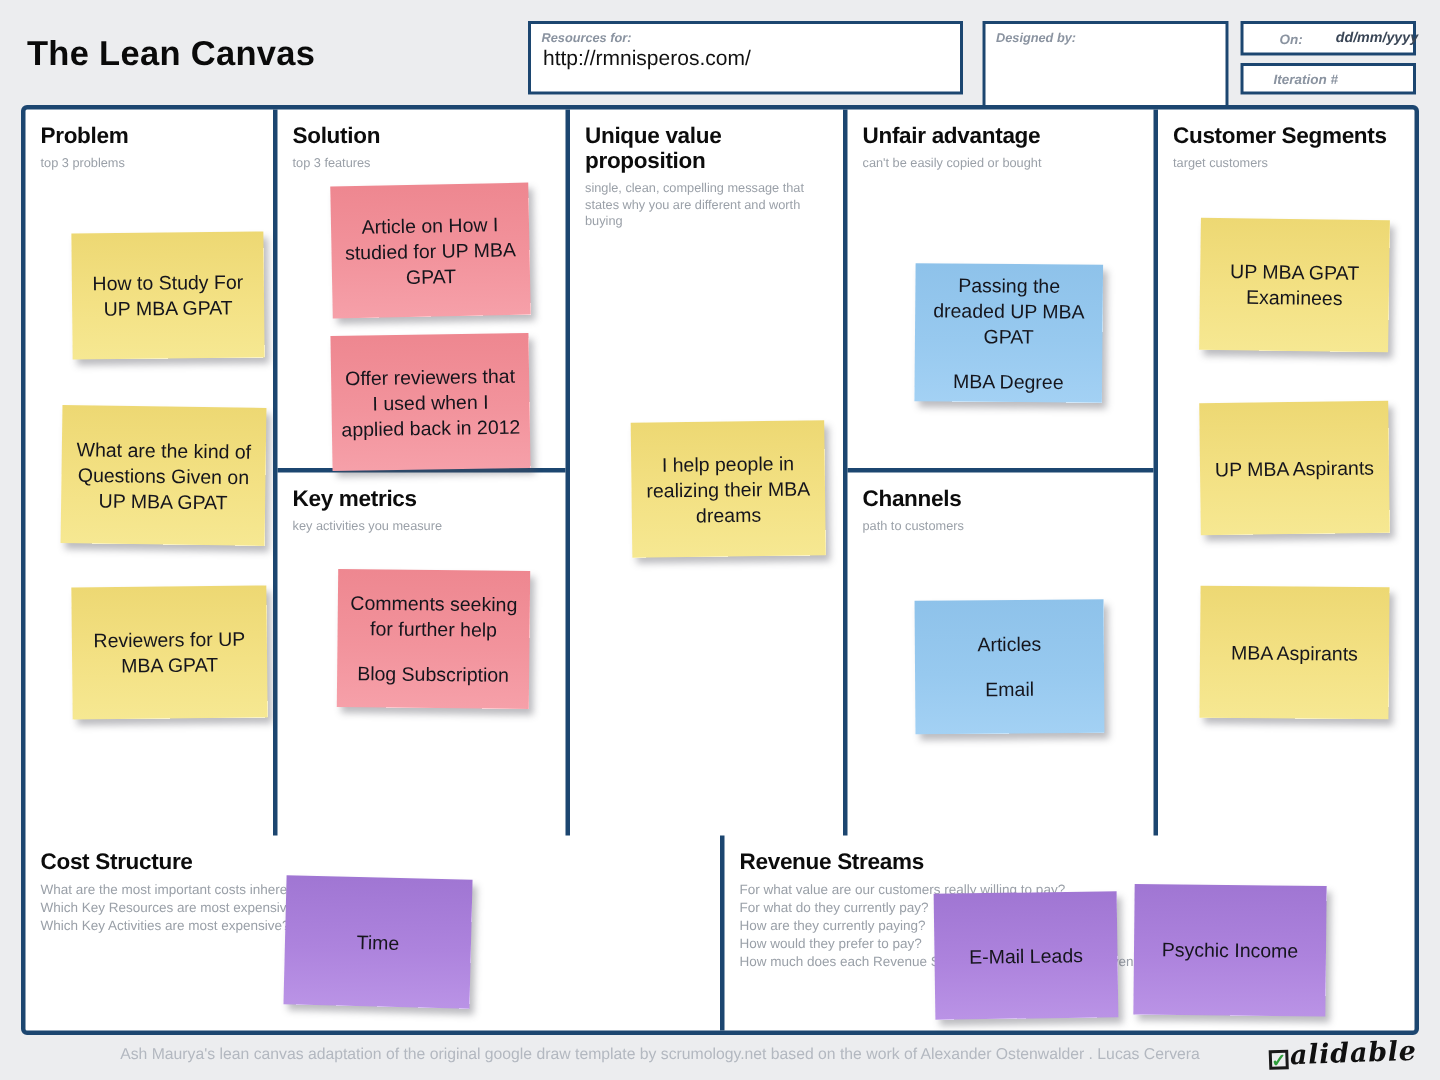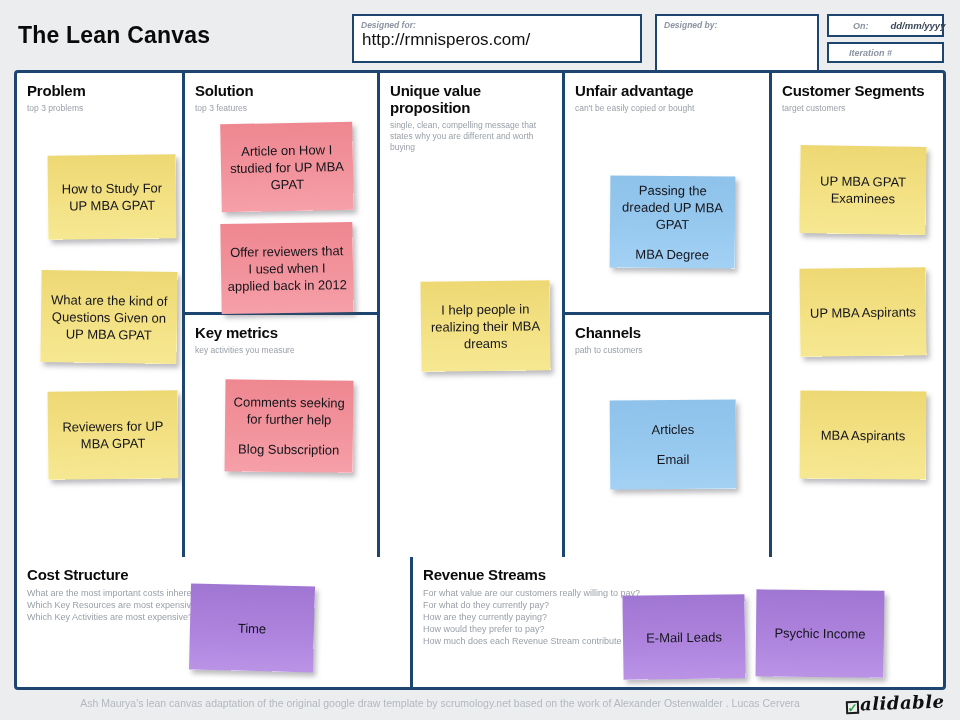--- a/index.html
+++ b/index.html
@@ -12,21 +12,21 @@
   }
   
   .page-title {
     position:absolute; left:18px; top:22px;
     font-size:23px; font-weight:bold; color:#0a0a0a; letter-spacing:0.2px;
   }
   .hdr-box {
     position:absolute; background:#fff; border:2px solid #1c4670;
   }
   .hdr-label { font-size:8.5px; font-style:italic; font-weight:bold; color:#8a93a0; padding:4px 0 0 7px; }
-  .hdr-value { font-size:17px; color:#111; padding:0 0 0 8px; white-space:nowrap; }
+  .hdr-value { font-size:14px; color:#111; padding:0 0 0 8px; white-space:nowrap; }
   .box-designed-for { left:352px; top:14px; width:290px; height:49px; }
   .box-designed-by  { left:655px; top:14px; width:164px; height:64px; }
   .box-on        { left:827px; top:14px; width:117px; height:23px; display:flex; align-items:center; }
   .box-on .hdr-label { padding:0 0 0 24px; font-size:9px; }
   .box-on .on-value { font-size:9.5px; font-style:italic; font-weight:bold; color:#3a4656; margin-left:22px; }
   .box-iteration { left:827px; top:42px; width:117px; height:21px; display:flex; align-items:center; }
   .box-iteration .hdr-label { padding:0 0 0 20px; font-size:9px; }
 
   
   .canvas {
@@ -34,21 +34,21 @@
     border:3px solid #1c4670; border-radius:4px; background:#fff;
   }
   .grid { display:flex; flex-direction:column; width:100%; height:100%; }
   .row-top { display:flex; height:484px; }
   .row-bottom { display:flex; flex:1; }
   .col { border-right:3px solid #1c4670; display:flex; flex-direction:column; }
   .col:last-child { border-right:none; }
   .c1 { width:168px; } .c2 { width:195px; } .c3 { width:185px; } .c4 { width:207px; } .c5 { flex:1; }
   .subcell-top { height:242px; border-bottom:3px solid #1c4670; }
   .cell { padding:9px 10px; position:relative; }
-  .cell-cost { width:396px; border-right:3px solid #1c4670; position:relative; }
+  .cell-cost { width:466px; border-right:3px solid #1c4670; position:relative; }
   .cell-rev { flex:1; position:relative; }
   .sec-title { font-size:15px; font-weight:bold; color:#0c0c0c; letter-spacing:-0.2px; }
   .sec-sub { font-size:8.5px; color:#9aa0a8; margin-top:4px; line-height:11px; }
   .sec-questions { margin-top:4px; position:relative; z-index:1; }
   .sec-questions div { font-size:9px; color:#9aa0a8; line-height:12px; white-space:nowrap; }
 
   
   .note {
     position:absolute; z-index:2;
     display:flex; flex-direction:column; justify-content:center; align-items:center;
@@ -96,21 +96,21 @@
     transform:translateY(2px) rotate(-2deg);
   }
   .logo-text { font-size:18px; font-weight:bold; letter-spacing:0.5px; transform:rotate(-2deg); }
 </style>
 </head>
 <body>
 
 <div class="page-title">The Lean Canvas</div>
 
 <div class="hdr-box box-designed-for">
-  <div class="hdr-label">Designed for:</div>
+  <div class="hdr-label">Resources for:</div>
   <div class="hdr-value">http://rmnisperos.com/</div>
 </div>
 
 <div class="hdr-box box-designed-by">
   <div class="hdr-label">Designed by:</div>
 </div>
 
 <div class="hdr-box box-on">
   <div class="hdr-label">On:</div>
   <div class="on-value">dd/mm/yyyy</div>

